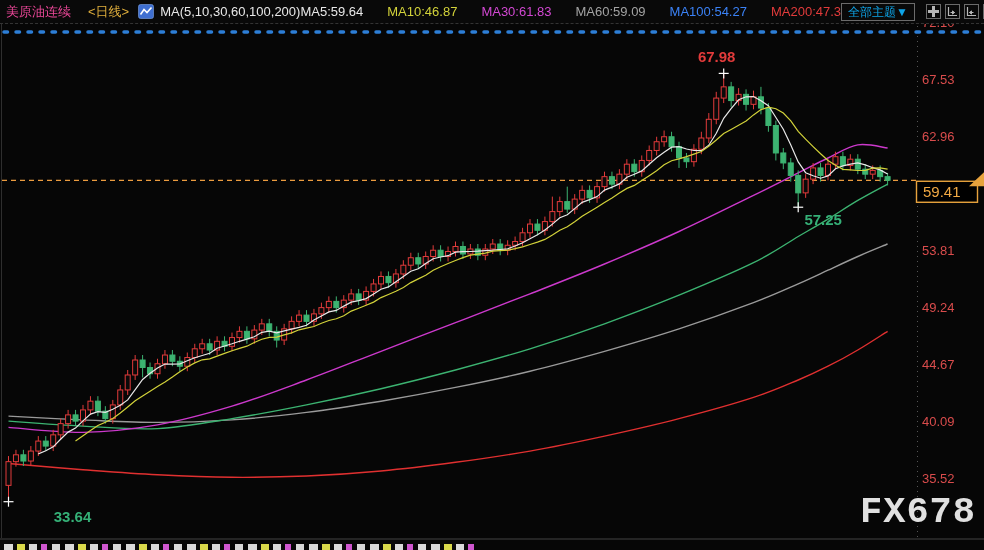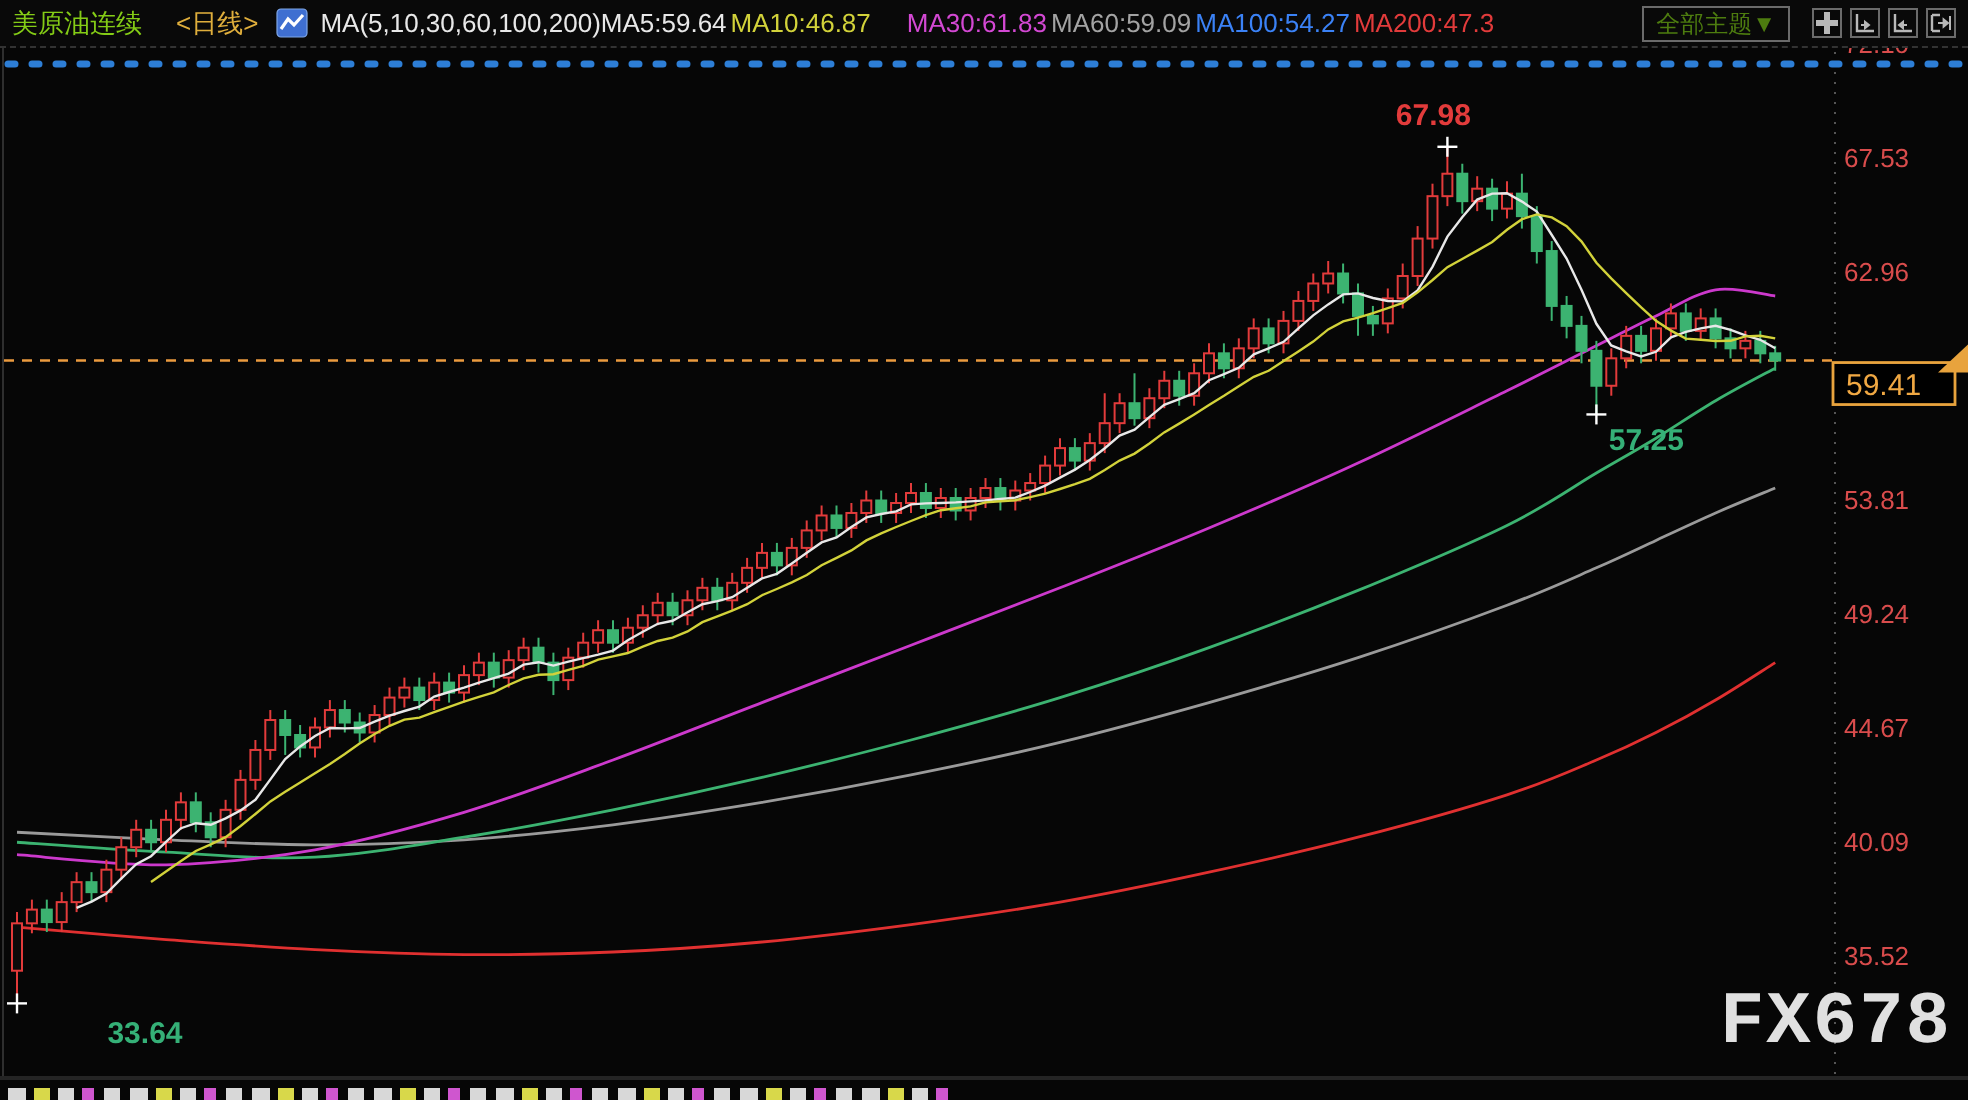--- a/index.html
+++ b/index.html
@@ -3,28 +3,28 @@
 <meta charset="utf-8">
 <style>
   html,body{margin:0;padding:0;background:#060606;}
   body{width:984px;height:550px;position:relative;overflow:hidden;
        font-family:"Liberation Sans","DejaVu Sans",sans-serif;}
   
   #toolbar{position:absolute;top:0;left:0;width:984px;height:24px;z-index:5;
            background:#090909;border-bottom:1px dashed #333;
            display:flex;align-items:center;padding:0 6px;box-sizing:border-box;
            font-size:13px;white-space:nowrap;}
-  #toolbar .sym{color:#84cc16;}
+  #toolbar .sym{color:#ec4899;}
   #toolbar .period{color:#dfae3c;margin-left:17px;}
   .chart-type-btn{width:16px;height:15px;margin:0 6px 0 9px;display:inline-flex;
                   align-items:center;justify-content:center;background:none;border:none;padding:0;}
   #toolbar .formula{color:#e8e8e8;margin-right:0;}
-  #ma-values{display:flex;gap:2px;}
+  #ma-values{display:flex;gap:24px;}
   #toolbar .right{margin-left:auto;display:flex;align-items:center;gap:4px;}
-  .theme-btn{background:none;border:1px solid #6b6b6b;color:#4d7c0f;font-size:12px;
+  .theme-btn{background:none;border:1px solid #6b6b6b;color:#0ea5e9;font-size:12px;
              height:18px;line-height:16px;padding:0 6px;margin-right:7px;
              font-family:inherit;display:inline-flex;align-items:center;}
   .tool-ic{width:15px;height:15px;border:1px solid #6b6b6b;background:none;padding:1px;
            display:inline-flex;align-items:center;justify-content:center;box-sizing:border-box;}
   
   #chart{position:absolute;top:0;left:0;}
   
   #watermark{position:absolute;right:8px;bottom:17px;z-index:4;
              font-family:Liberation Mono, monospace;
              font-size:37px;font-weight:bold;letter-spacing:1px;color:#e0e0e0;}
@@ -49,21 +49,21 @@
     <svg width="16" height="15" viewBox="0 0 16 15">
       <rect x="0.5" y="0.5" width="15" height="14" rx="2" fill="#3f6fd1" stroke="#7fa7e8" stroke-width="0.6"></rect>
       <polyline points="2.5,10.5 6,5.5 9,8.5 13.5,3.5" fill="none" stroke="#ffffff" stroke-width="1.6"></polyline>
     </svg>
   </button>
 
   <span class="formula">MA(5,10,30,60,100,200)</span>
   <span id="ma-values">
       <span style="color: rgb(232, 232, 232);">MA5:59.64</span>
       <span style="color: rgb(210, 210, 58);">MA10:46.87</span>
-      <span style="color: rgb(211, 72, 211); margin-left: 16px;">MA30:61.83</span>
+      <span style="color: rgb(211, 72, 211);">MA30:61.83</span>
       <span style="color: #a3a3a3;">MA60:59.09</span>
       <span style="color: #3b82f6;">MA100:54.27</span>
       <span style="color: rgb(226, 59, 59); text-align: right;">MA200:47.3</span>
     </span>
 
   <span class="right">
     <button class="theme-btn">全部主题▼</button>
 
     <button class="tool-ic">
       <svg width="11" height="11" viewBox="0 0 11 11">

